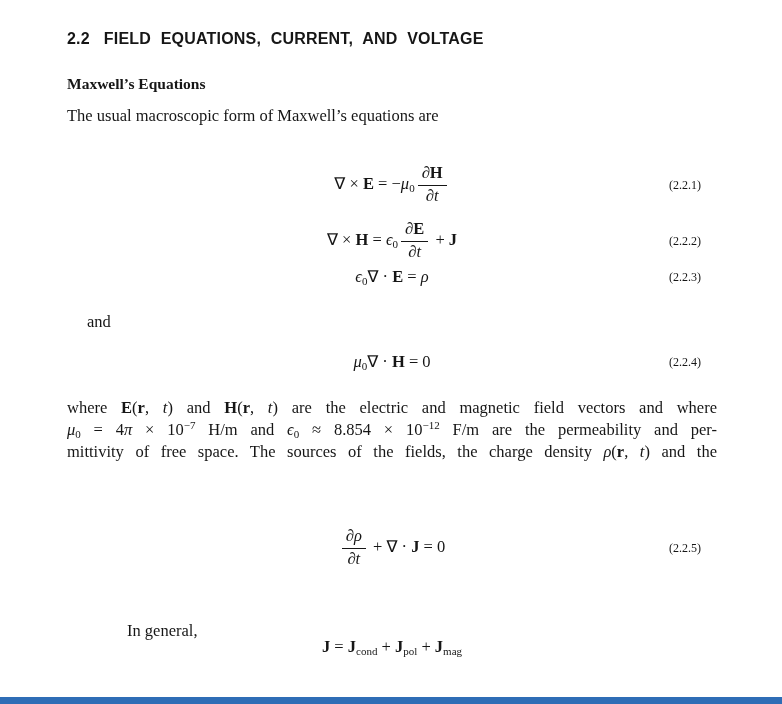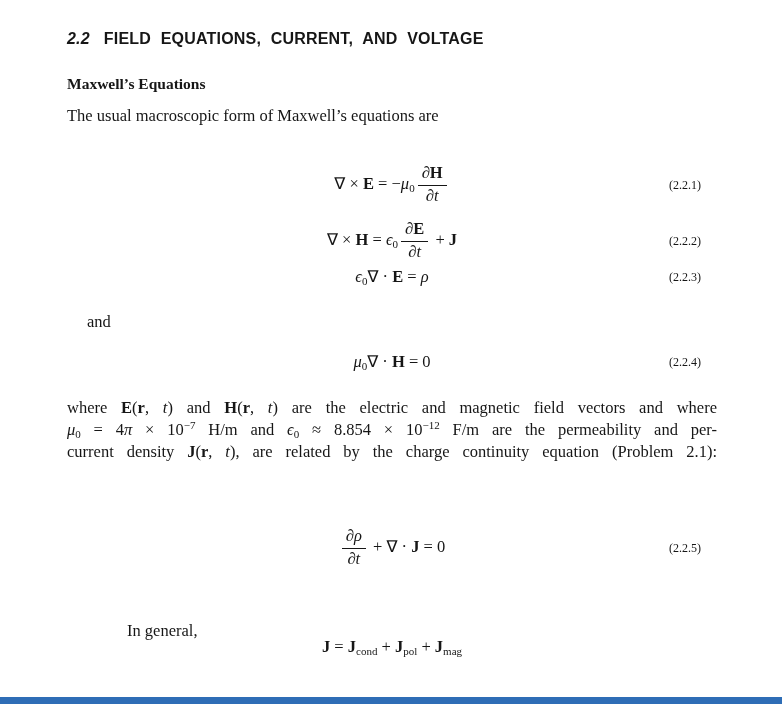--- a/index.html
+++ b/index.html
@@ -9,21 +9,21 @@
     font-family:"Liberation Serif", serif;
   }
   .abs{position:absolute;}
   
   .h1{
     top:30px;left:67px;
     font-family:"Liberation Sans", sans-serif;
     font-weight:700;font-size:16px;letter-spacing:0.2px;word-spacing:5px;
     white-space:nowrap;
   }
-  .h1num{margin-right:14px;font-style:italic;}
+  .h1num{margin-right:14px;}
   .h2{
     top:75px;left:67px;
     font-family:Liberation Serif, serif;
     font-weight:700;font-size:15.5px;
     white-space:nowrap;
   }
   
   .bodytext{font-size:16.5px;line-height:22px;}
   .intro{top:105px;left:67px;white-space:nowrap;}
   .connector{left:67px;white-space:nowrap;}
@@ -100,21 +100,21 @@
 <div class="abs bodytext connector and-line">and</div>
 
 <div class="eqrow eq4">
   <span class="math"><span class="m-it">μ</span><span class="m-sub">0</span><span class="m-rm">∇ · </span><span class="m-bf">H</span><span class="m-rm"> = 0</span></span>
   <span class="eqtag">(2.2.4)</span>
 </div>
 
 <div class="abs bodytext para">
   <div class="pline"><span class="m-rm">where </span><span class="m-bf">E</span><span class="m-rm">(</span><span class="m-bf">r</span><span class="m-rm">, </span><span class="m-it">t</span><span class="m-rm">) and </span><span class="m-bf">H</span><span class="m-rm">(</span><span class="m-bf">r</span><span class="m-rm">, </span><span class="m-it">t</span><span class="m-rm">) are the electric and magnetic field vectors and where</span></div>
   <div class="pline"><span class="m-it">μ</span><span class="m-sub">0</span><span class="m-rm"> = 4</span><span class="m-it">π</span><span class="m-rm"> × 10</span><span class="m-sup">−7</span><span class="m-rm"> H/m and </span><span class="m-it">ϵ</span><span class="m-sub">0</span><span class="m-rm"> ≈ 8.854 × 10</span><span class="m-sup">−12</span><span class="m-rm"> F/m are the permeability and per-</span></div>
-  <div class="pline"><span class="m-rm">current density </span><span class="m-bf">J</span><span class="m-rm">(</span><span class="m-bf">r</span><span class="m-rm">, </span><span class="m-it">t</span><span class="m-rm">), are related by the charge continuity equation (Problem 2.1):</span></div>
+  <div class="pline"><span class="m-rm">mittivity of free space. The sources of the fields, the charge density </span><span class="m-it">ρ</span><span class="m-rm">(</span><span class="m-bf">r</span><span class="m-rm">, </span><span class="m-it">t</span><span class="m-rm">) and the</span></div>
 </div>
 
 <div class="eqrow eq5">
   <span class="math"><span class="frac">
         <span class="fnum"><span class="m-rm">∂</span><span class="m-it">ρ</span></span>
         <span class="fden"><span class="m-rm">∂</span><span class="m-it">t</span></span>
       </span><span class="m-rm"> + ∇ · </span><span class="m-bf">J</span><span class="m-rm"> = 0</span></span>
   <span class="eqtag">(2.2.5)</span>
 </div>
 

